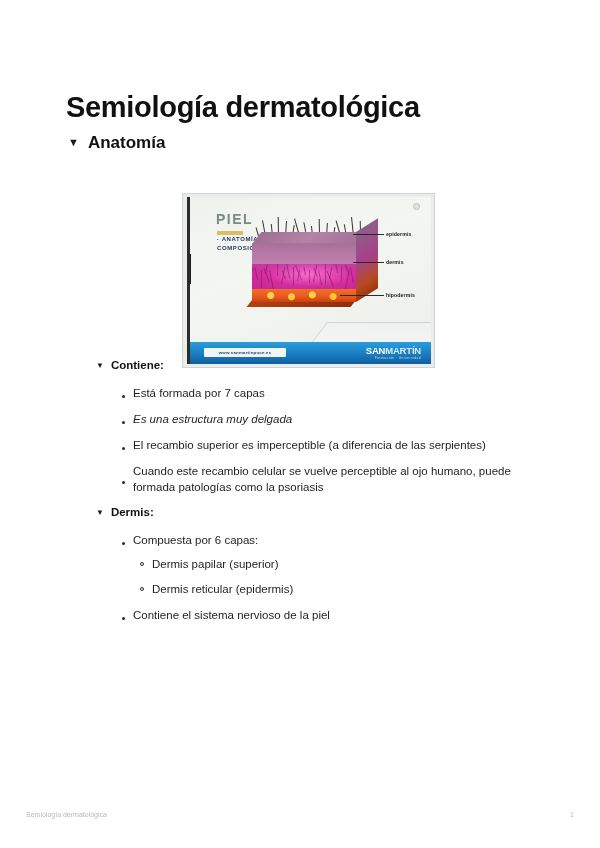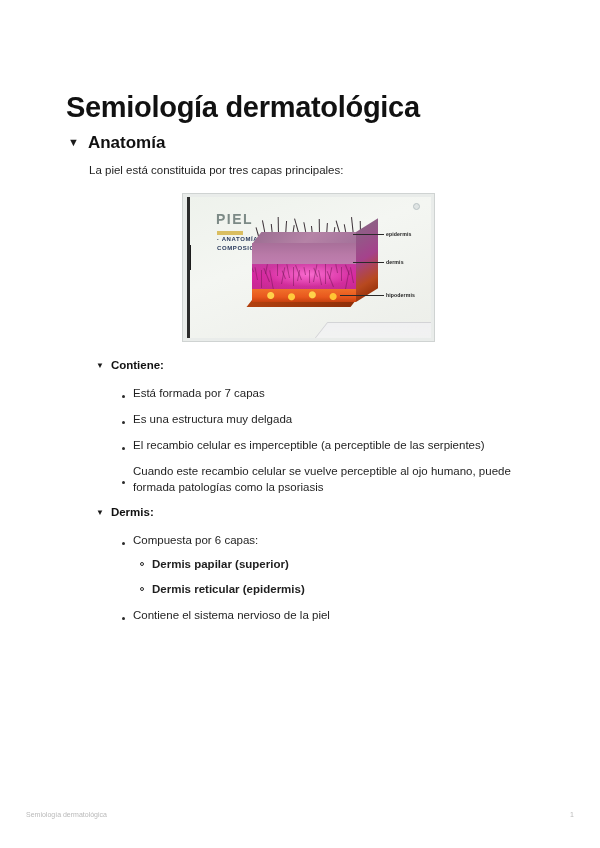--- a/index.html
+++ b/index.html
@@ -61,21 +61,21 @@
     font-size: 11.5px;
     color: #1f1f1f;
   }
 
   
   .slide-photo {
     position: absolute;
     left: 182px;
     top: 193px;
     width: 253px;
-    height: 149px;
+    height: 175px;
     background: #e9ecea;
     border: 1px solid #cfd3d2;
     box-sizing: border-box;
     overflow: hidden;
   }
   .slide-inner {
     position: absolute;
     left: 4px;
     top: 3px;
     right: 3px;
@@ -328,21 +328,20 @@
 
   .subbullet-row {
     position: absolute;
     left: 140px;
     display: flex;
     align-items: flex-start;
     gap: 8px;
     font-size: 11.5px;
     color: #1f1f1f;
     line-height: 1.42;
-    font-weight: bold;
   }
   .subbullet-row .ring {
     flex: 0 0 auto;
     width: 4px; height: 4px;
     border-radius: 50%;
     border: 1px solid #2a2a2a;
     background: transparent;
     box-sizing: border-box;
     margin-top: 6px;
   }
@@ -368,21 +367,20 @@
 
 <div class="page">
 
   <h1 class="doc-title">Semiología dermatológica</h1>
 
   <div class="section-heading">
     <span class="tri">▼</span>
     <span>Anatomía</span>
   </div>
 
-  <div class="intro-line">La piel está constituida por tres capas principales:</div>
 
   <div class="slide-photo">
     <div class="slide-inner">
       <div class="slide-dark-tab"></div>
       <div class="slide-corner-dot"></div>
 
       <div class="slide-piel">PIEL</div>
       <div class="slide-sub-y"></div>
       <div class="slide-sub1">· ANATOMÍA</div>
       <div class="slide-sub2">COMPOSICIÓN</div>
@@ -445,39 +443,46 @@
 
       <div id="fig-labels">
           <div class="lead" style="left: 163px; top: 37px; width: 31px;"></div>
           <div class="lbl" style="left: 196px; top: 34px;">epidermis</div>
           <div class="lead" style="left: 163px; top: 65px; width: 31px;"></div>
           <div class="lbl" style="left: 196px; top: 62px;">dermis</div>
           <div class="lead" style="left: 150px; top: 98px; width: 44px;"></div>
           <div class="lbl" style="left: 196px; top: 95px;">hipodermis</div>
         </div>
 
+      <div class="slide-footer">
+        <div class="slide-url">www.sanmartinpuce.es</div>
+        <div class="slide-brand">
+          <div class="brand-main"><span>SAN</span><span class="accent">MARTÍN</span></div>
+          <div class="brand-sub">Formación · Universidad</div>
+        </div>
+      </div>
     </div>
   </div>
 
   <div class="outline" id="outline">
       <div class="sub-heading" style="top: 359px;">
         <span class="tri">▼</span>
         <span>Contiene:</span>
       </div>
       <div class="bullet-row" style="top: 385px;">
         <span class="dot"></span>
         <span class="txt">Está formada por 7 capas</span>
       </div>
-      <div class="bullet-row" style="top: 411px;">
+      <div class="bullet-row" style="top: 411px; font-style: italic;">
         <span class="dot"></span>
         <span class="txt">Es una estructura muy delgada</span>
       </div>
       <div class="bullet-row" style="top: 437px;">
         <span class="dot"></span>
-        <span class="txt">El recambio celular es imperceptible (a perceptible de las serpientes)</span>
+        <span class="txt">El recambio superior es imperceptible (a diferencia de las serpientes)</span>
       </div>
       <div class="bullet-row" style="top: 463px;">
         <span class="dot"></span>
         <span class="txt">Cuando este recambio celular se vuelve perceptible al ojo humano, puede formada patologías como la psoriasis</span>
       </div>
       <div class="sub-heading" style="top: 506px;">
         <span class="tri">▼</span>
         <span>Dermis:</span>
       </div>
       <div class="bullet-row" style="top: 532px;">

